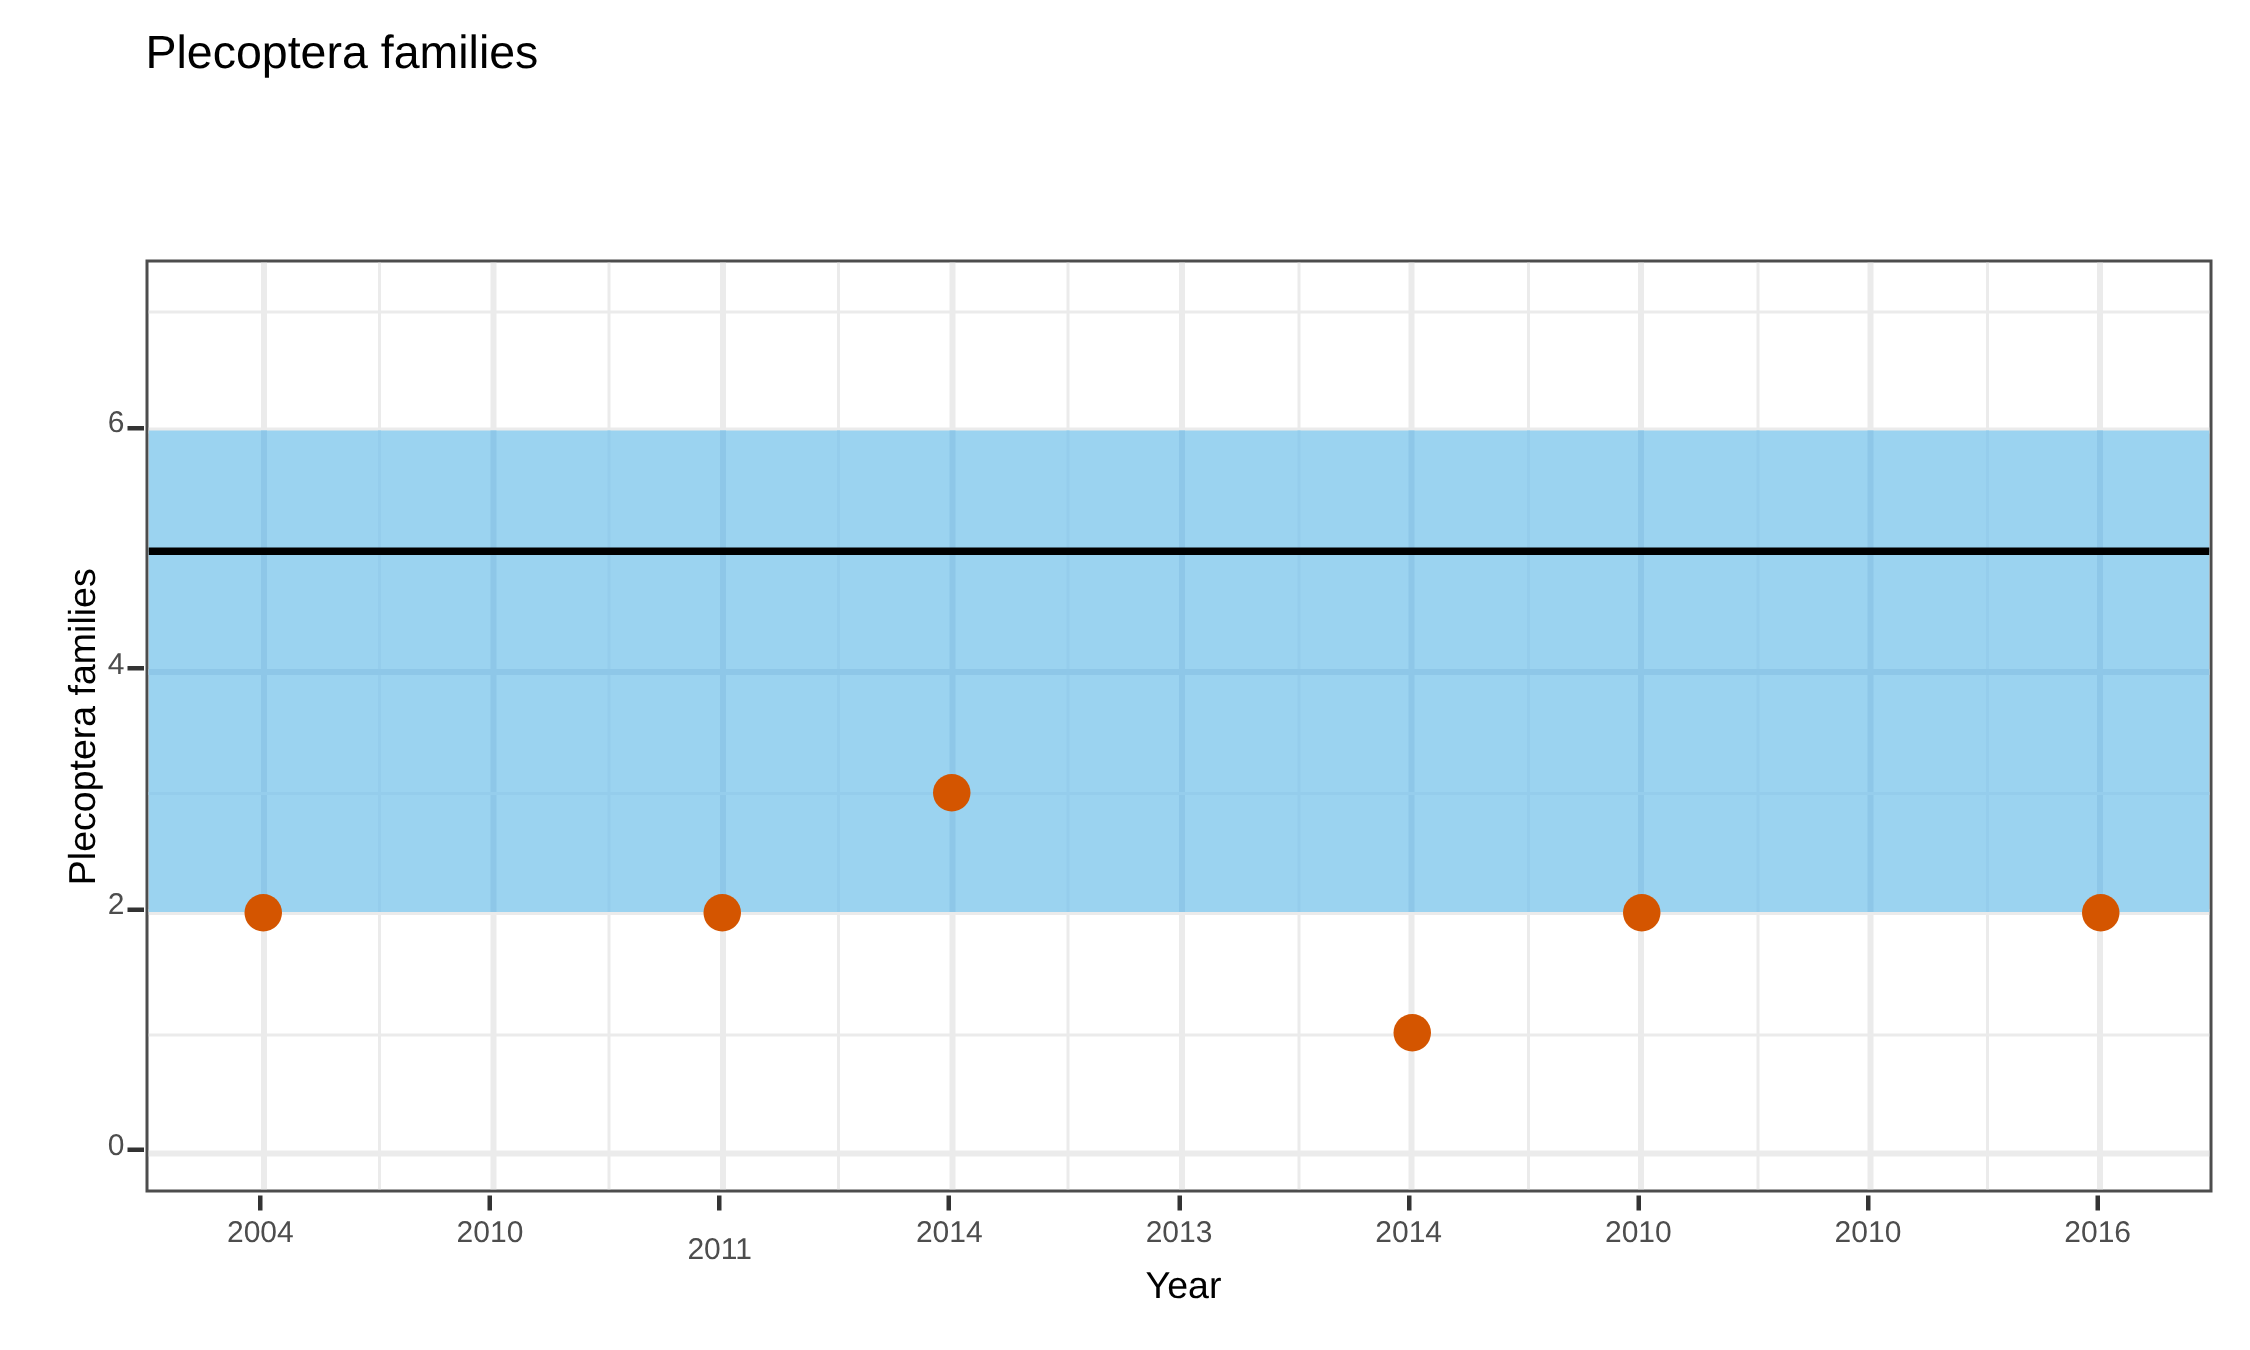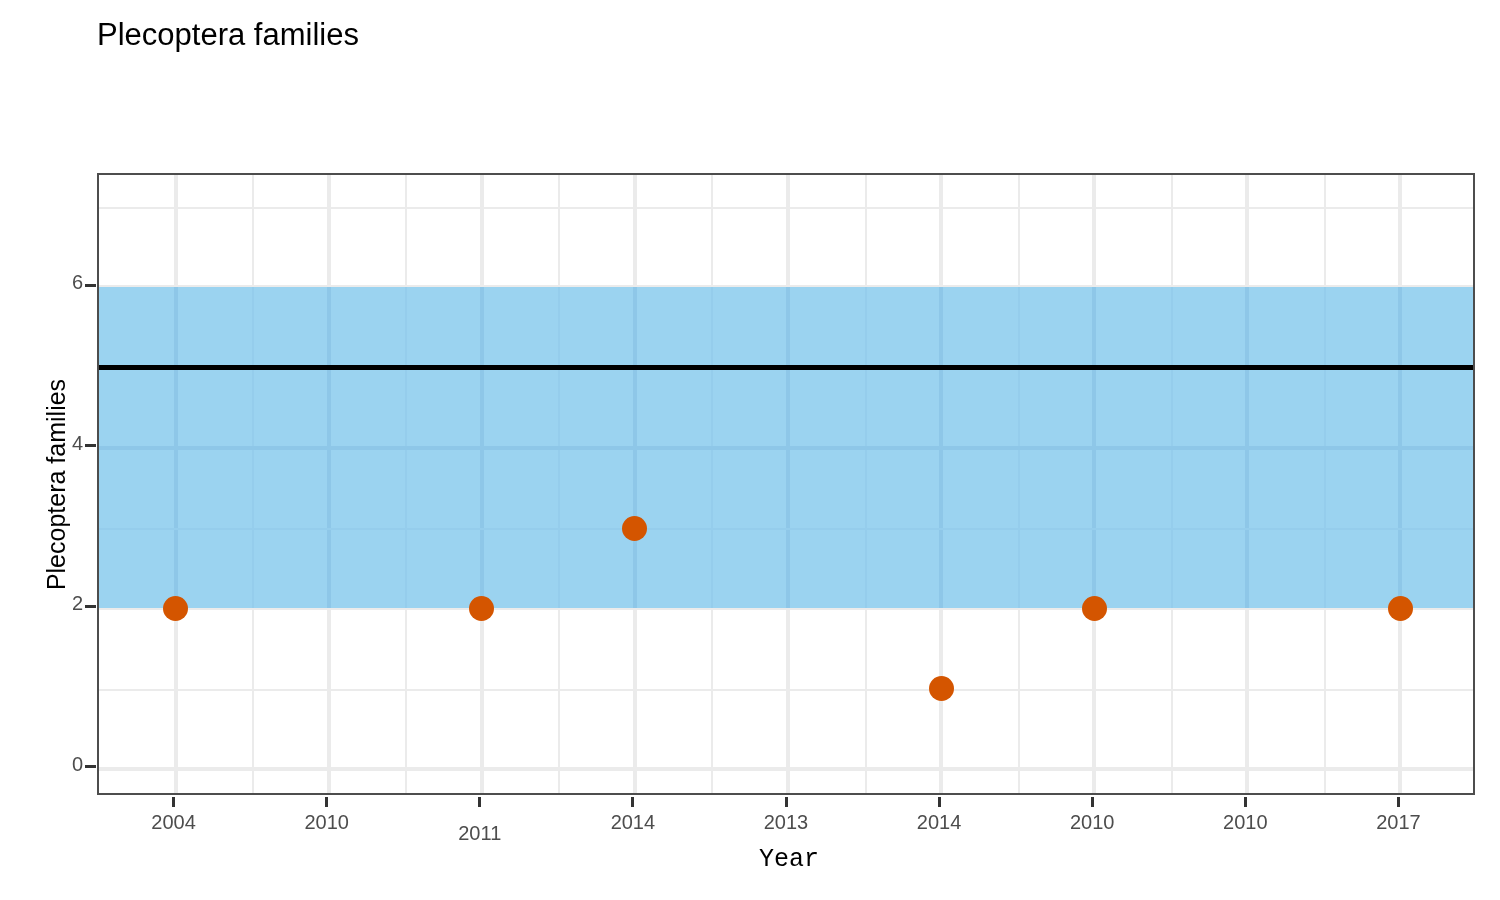--- a/index.html
+++ b/index.html
@@ -48,21 +48,21 @@
   
   .axis-title-x {
     position: absolute;
     left: 0;
     top: 843px;
     width: 1500px;
     text-align: center;
     font-size: 25px;
     color: #000000;
   }
-  .axis-title-x .inner { position: relative; left: 39px; font-family: Liberation Mono, monospace; }
+  .axis-title-x .inner { position: relative; left: 39px; }
 
   .axis-title-y {
     position: absolute;
     left: -255px;
     top: 470px;
     width: 622px;
     text-align: center;
     font-size: 25px;
     color: #000000;
     transform: rotate(-90deg);
@@ -242,21 +242,21 @@
       <div class="tick-label-x" style="left: 632.889px;">2014</div>
       <div class="tick-x" style="left: 786px;"></div>
       <div class="tick-label-x" style="left: 786px;">2013</div>
       <div class="tick-x" style="left: 939.111px;"></div>
       <div class="tick-label-x" style="left: 939.111px;">2014</div>
       <div class="tick-x" style="left: 1092.22px;"></div>
       <div class="tick-label-x" style="left: 1092.22px;">2010</div>
       <div class="tick-x" style="left: 1245.33px;"></div>
       <div class="tick-label-x" style="left: 1245.33px;">2010</div>
       <div class="tick-x" style="left: 1398.44px;"></div>
-      <div class="tick-label-x" style="left: 1398.44px;">2017</div>
+      <div class="tick-label-x" style="left: 1398.44px;">2016</div>
       <div class="tick-y" style="top: 766.91px;"></div>
       <div class="tick-label-y" style="top: 766.91px;">0</div>
       <div class="tick-y" style="top: 606.394px;"></div>
       <div class="tick-label-y" style="top: 606.394px;">2</div>
       <div class="tick-y" style="top: 445.877px;"></div>
       <div class="tick-label-y" style="top: 445.877px;">4</div>
       <div class="tick-y" style="top: 285.361px;"></div>
       <div class="tick-label-y" style="top: 285.361px;">6</div>
     </div>
 

